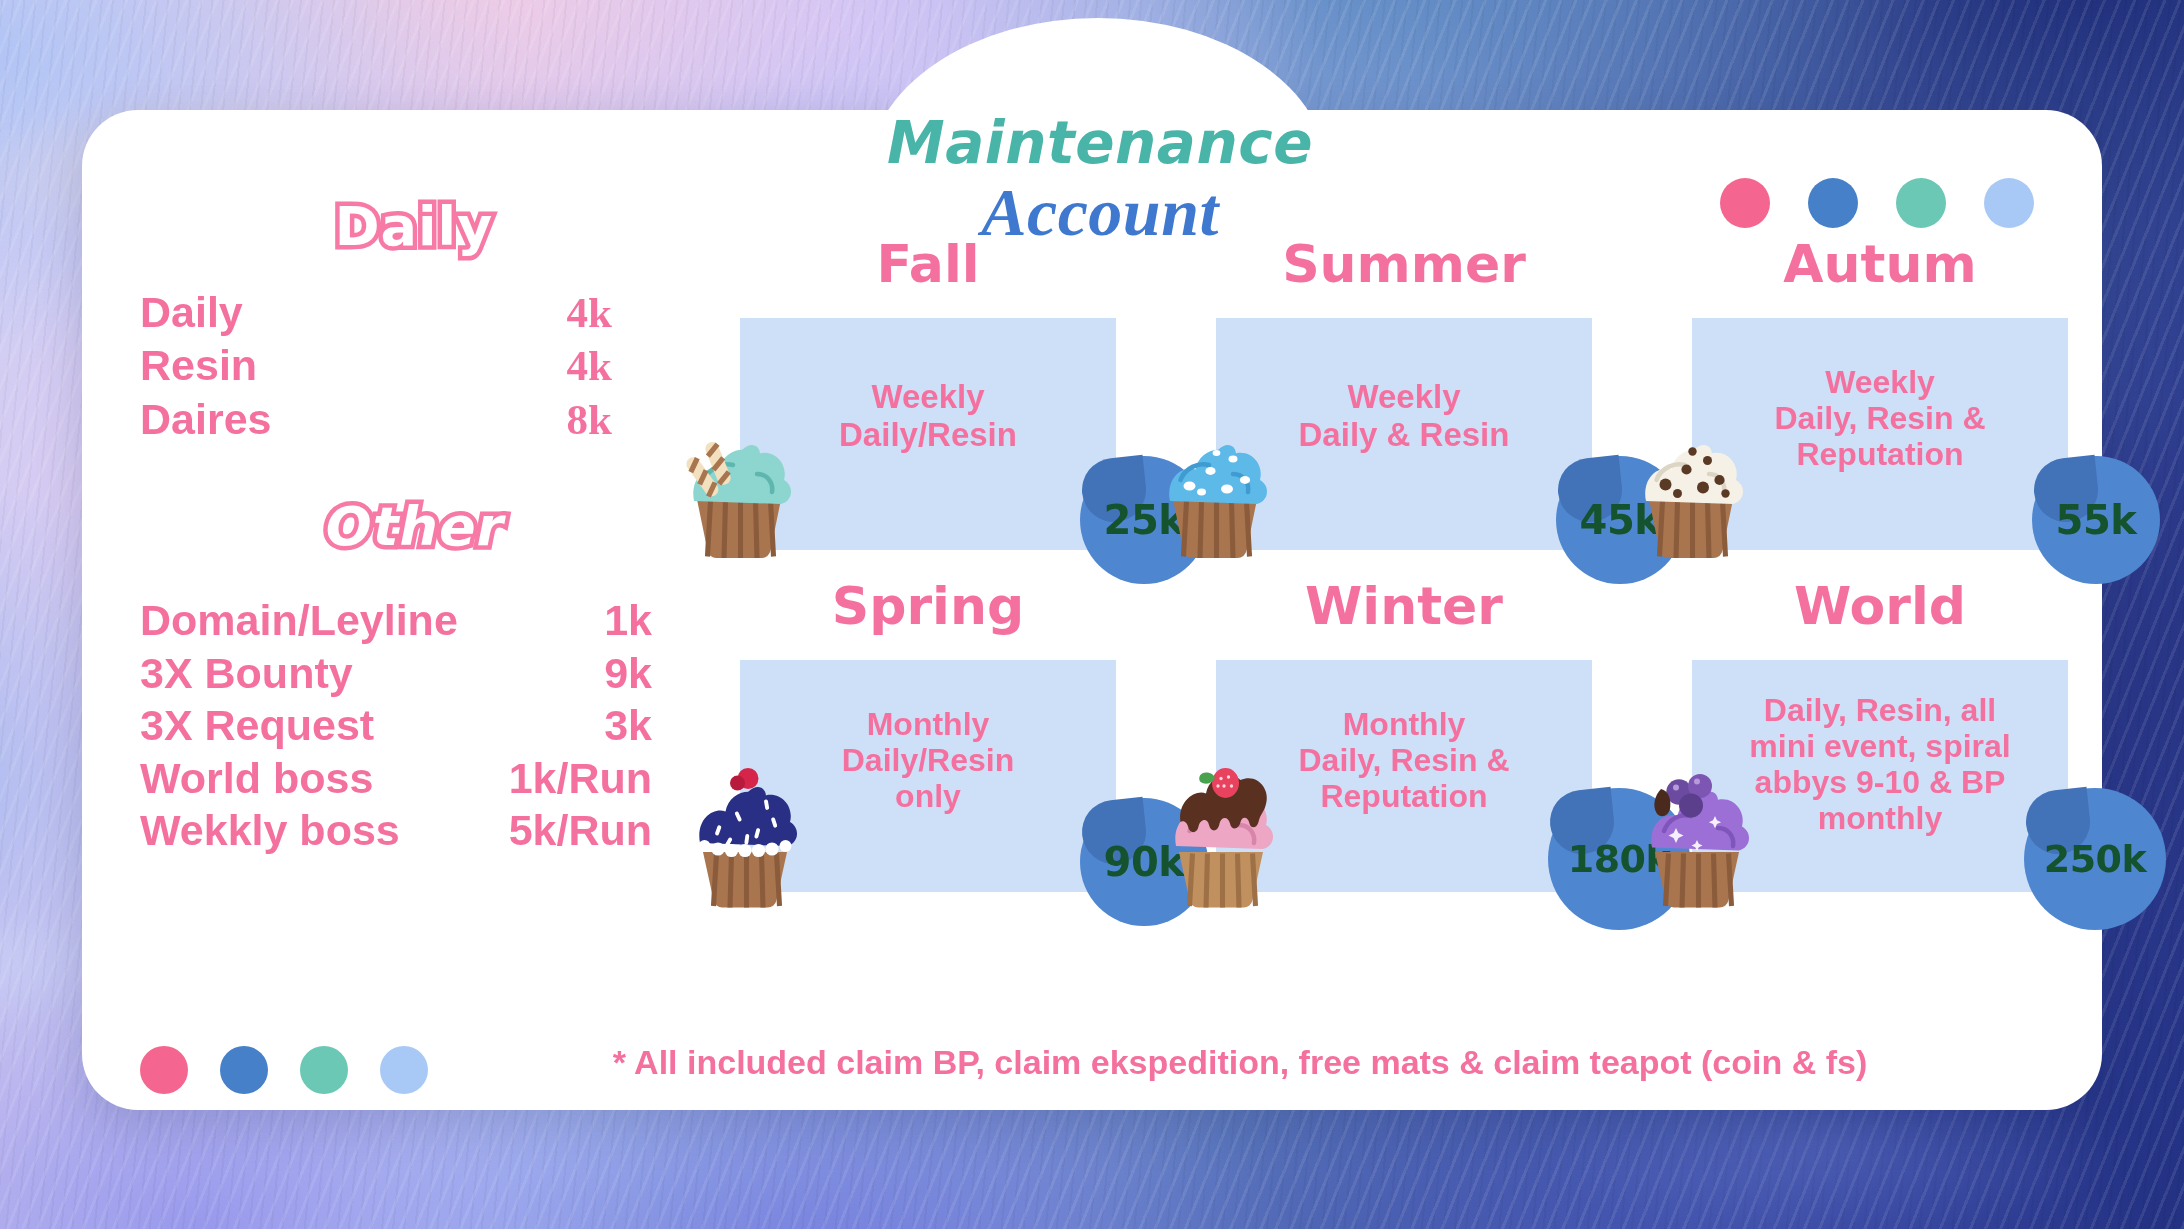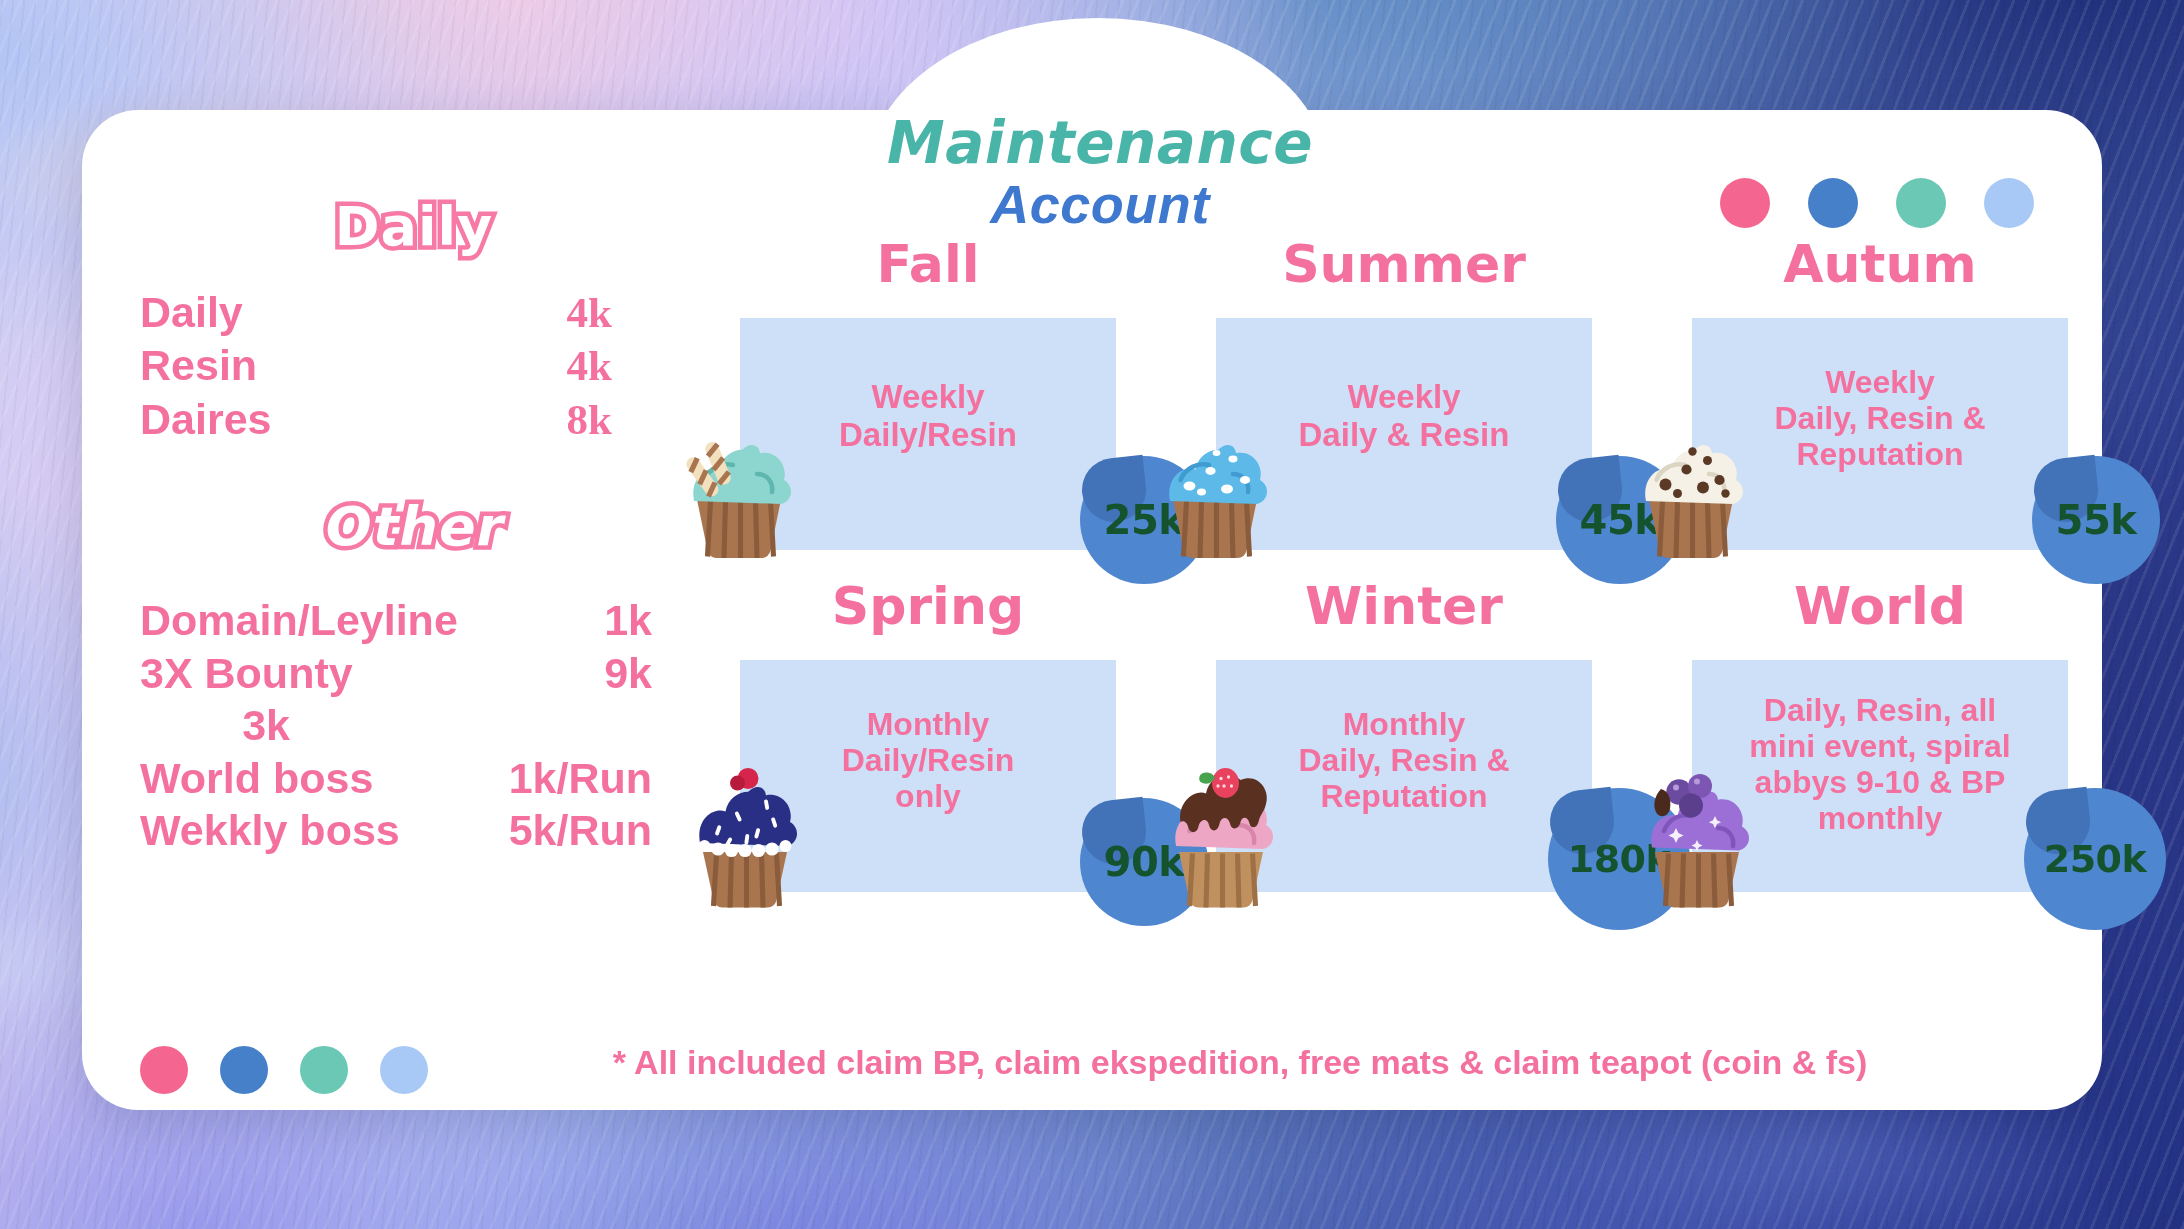--- a/index.html
+++ b/index.html
@@ -59,22 +59,22 @@
   
   #title{
     position:absolute;left:790px;top:70px;width:620px;text-align:center;z-index:4;
   }
   #title .l1{
     font-family:"DejaVu Sans", sans-serif;
     font-size:58px;font-weight:700;font-style:italic;color:#49b5a9;
     letter-spacing:.5px;line-height:1.02;margin-top:44px;
   }
   #title .l2{
-    font-family:Liberation Sans, sans-serif;
-    font-size:54px;font-weight:700;font-style:italic;color:#3f79cf;
+    font-family:Liberation Serif, serif;
+    font-size:68px;font-weight:700;font-style:italic;color:#3f79cf;
     letter-spacing:.5px;line-height:1.15;
   }
 
   
   .dots{position:absolute;display:flex;z-index:5;}
   #dots-top{left:1720px;top:178px;gap:38px;}
   #dots-bottom{left:140px;top:1046px;gap:32px;}
   .dot{border-radius:50%;}
   #dots-top .dot{width:50px;height:50px;}
   #dots-bottom .dot{width:48px;height:48px;}
@@ -214,20 +214,21 @@
   <div class="rows" id="other-rows">
     <div class="row">
       <span class="lbl">Domain/Leyline</span>
       <span class="val">1k</span>
     </div>
     <div class="row">
       <span class="lbl">3X Bounty</span>
       <span class="val">9k</span>
     </div>
     <div class="row">
+      <span class="lbl">3X Request</span>
       <span class="val">3k</span>
     </div>
     <div class="row">
       <span class="lbl">World boss</span>
       <span class="val">1k/Run</span>
     </div>
     <div class="row">
       <span class="lbl">Wekkly boss</span>
       <span class="val">5k/Run</span>
     </div>

